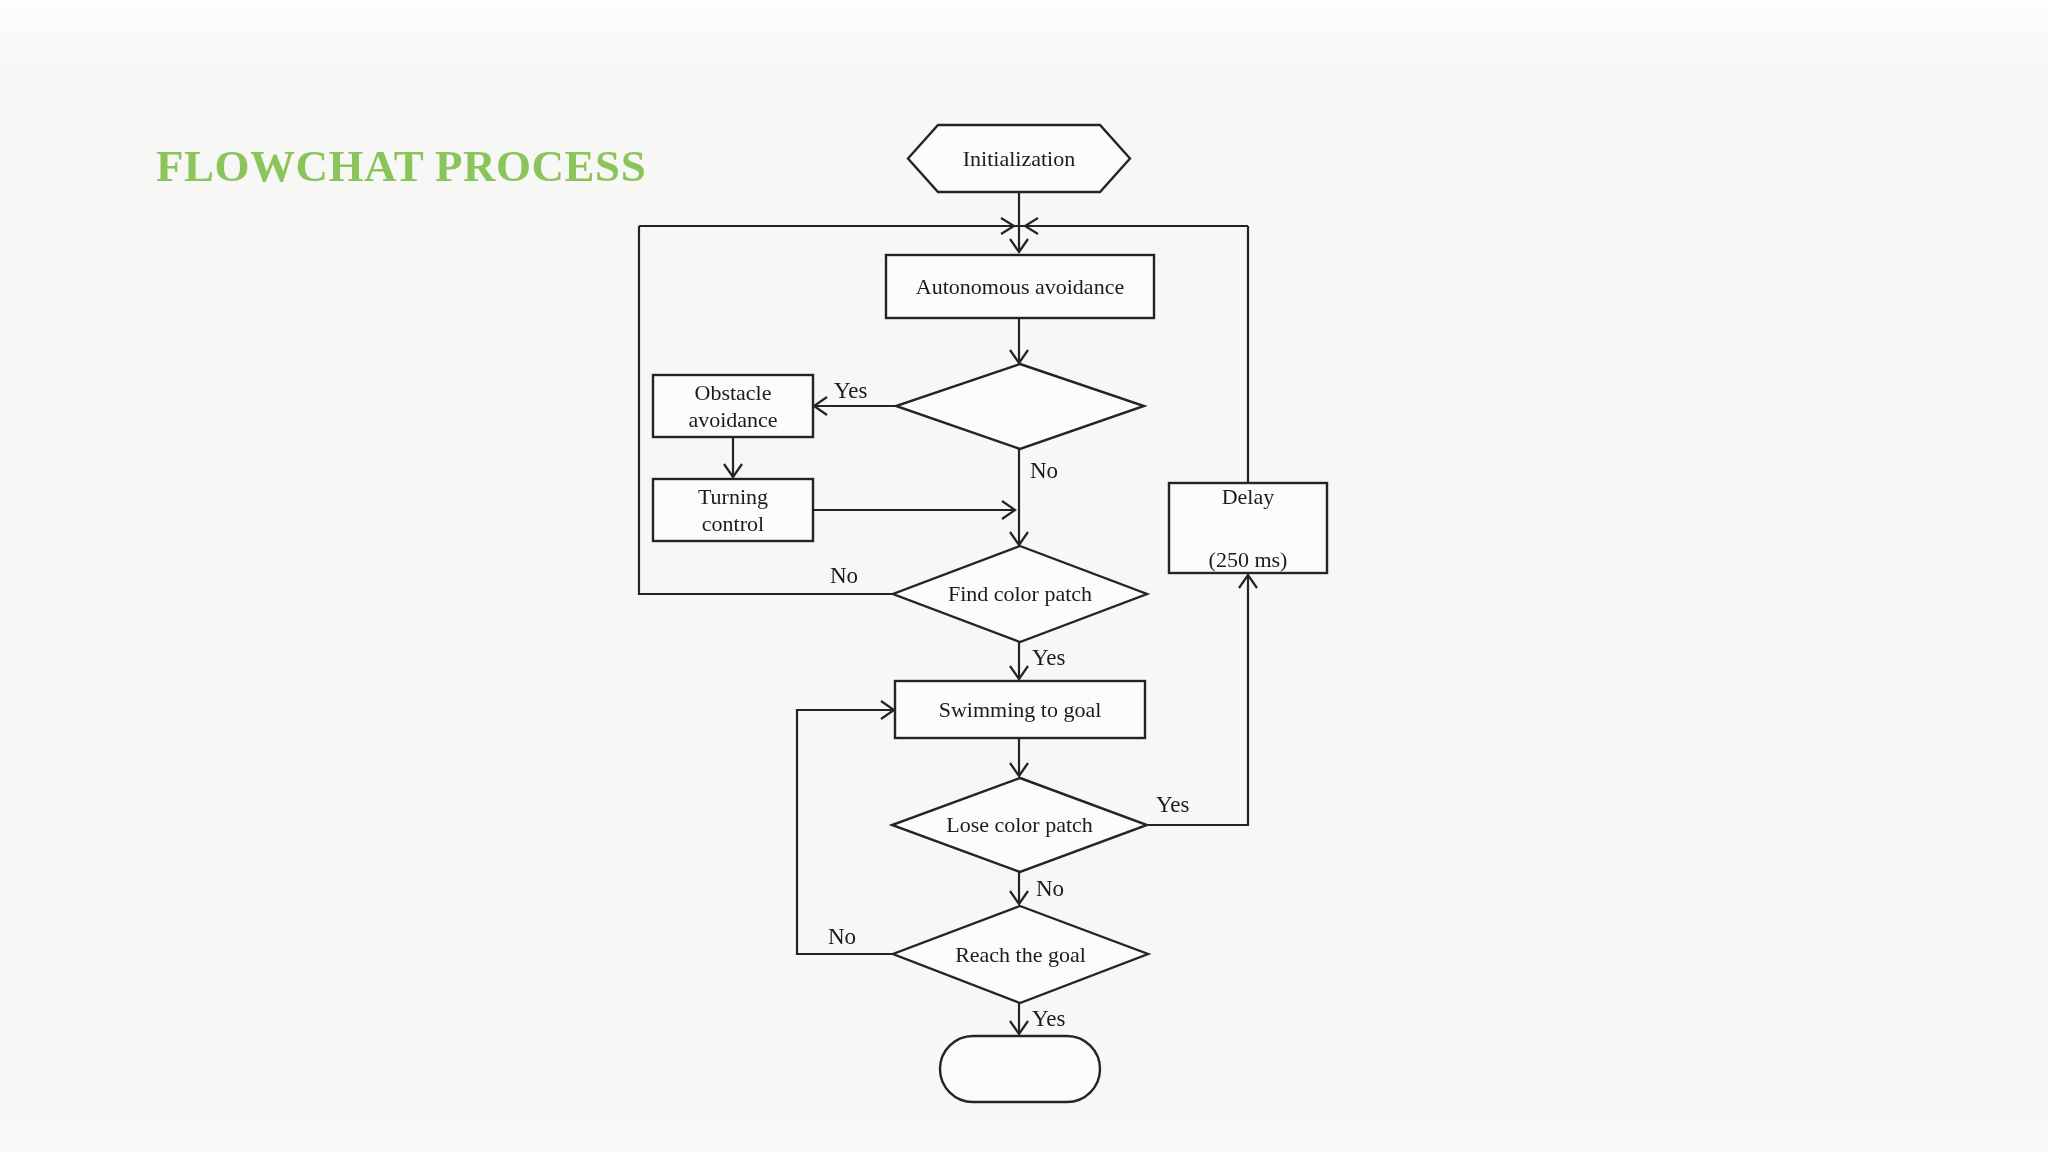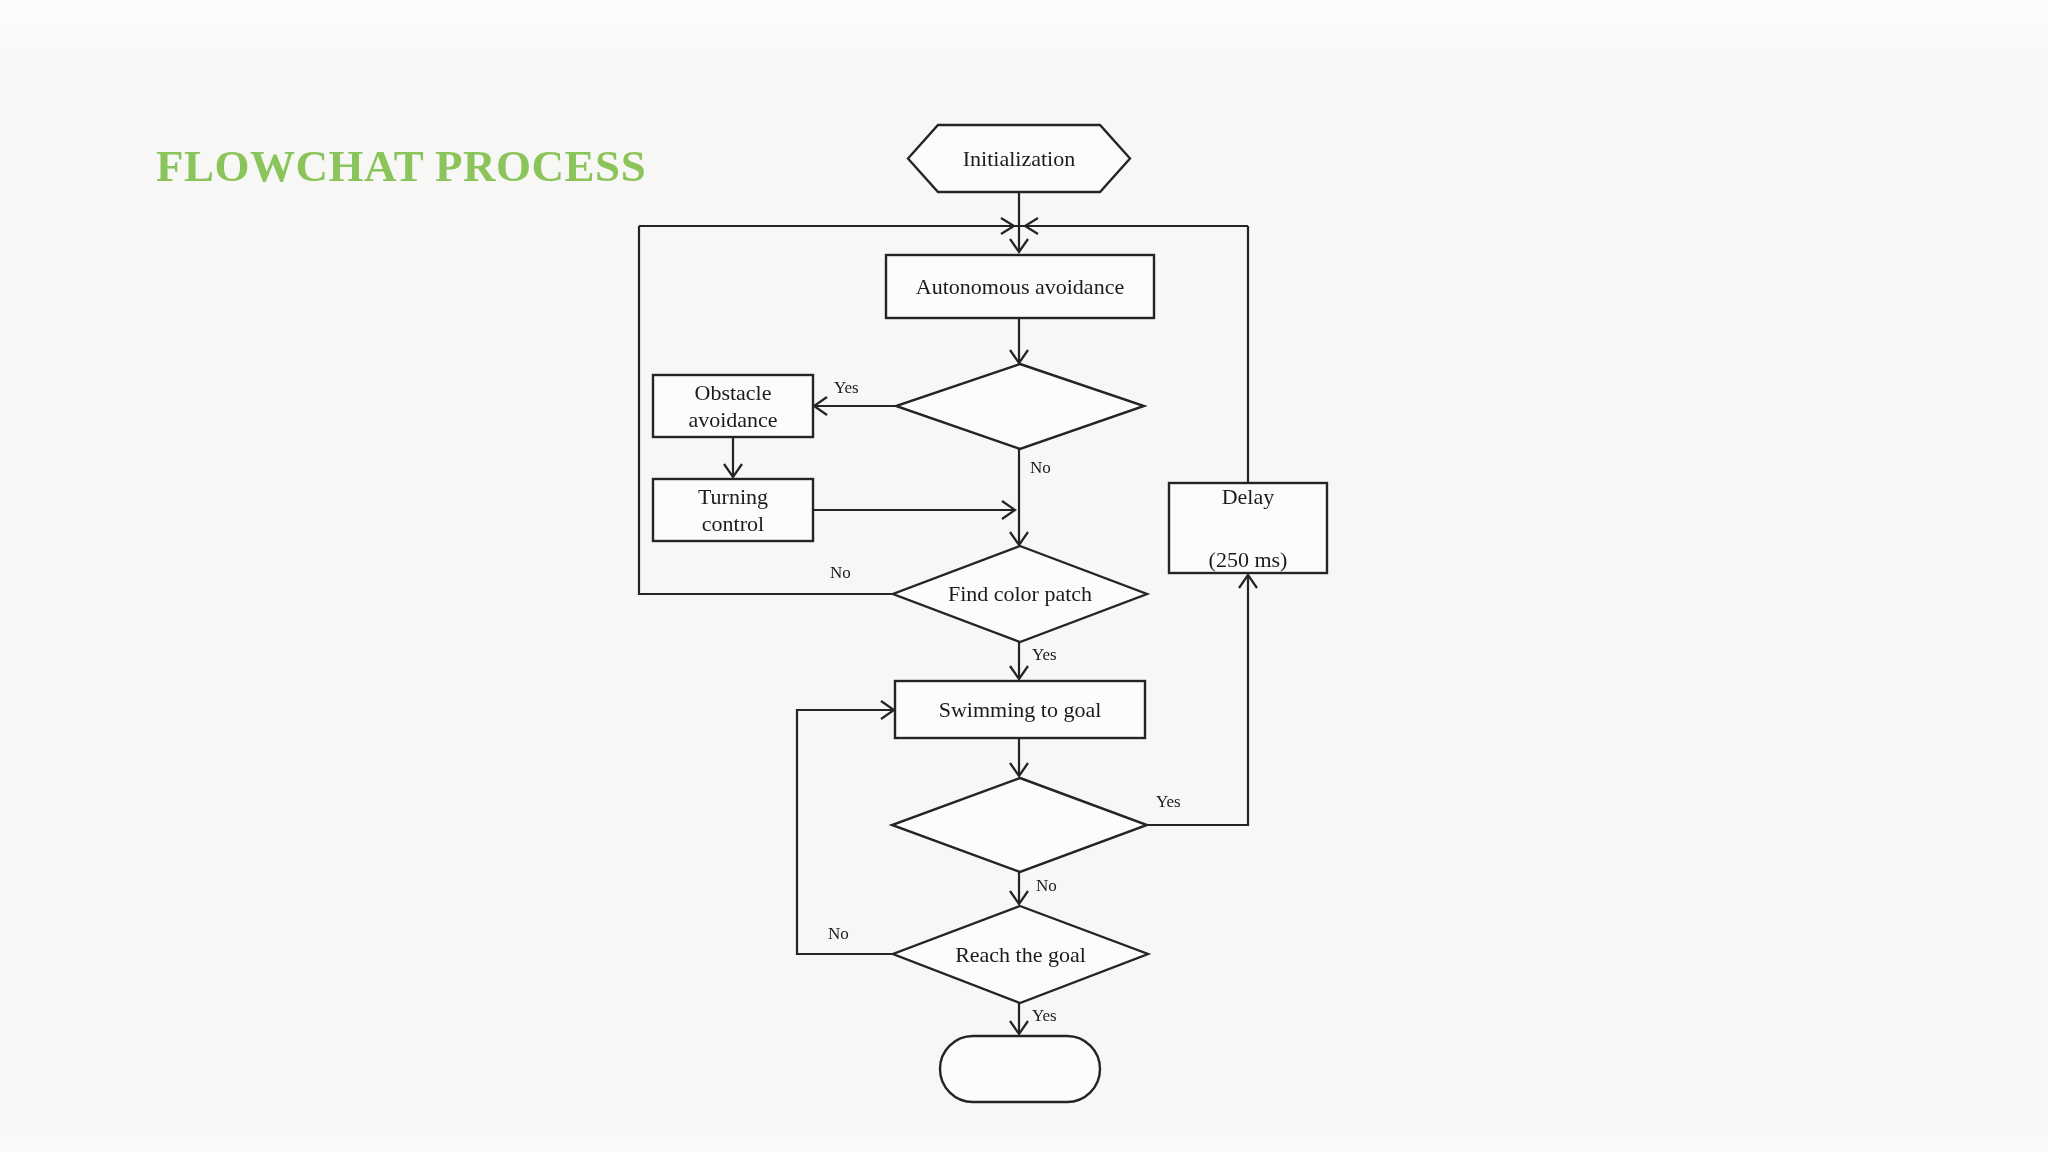--- a/index.html
+++ b/index.html
@@ -62,21 +62,21 @@
     color: #1b1b1b;
   }
   .node-label .stack {
     display: flex;
     flex-direction: column;
     align-items: center;
     gap: 36px;
   }
   .edge-label {
     position: absolute;
-    font-size: 17px;
+    font-size: 23px;
     color: #1b1b1b;
     white-space: nowrap;
   }
 </style>
 </head>
 <body>
 
 <div class="slide">
 
   <div class="slide-title">FLOWCHAT PROCESS</div>
@@ -140,20 +140,21 @@
 
   <div class="node-label" style="left:1169px; top:483px; width:158px; height:90px;">
     <span class="stack">
       <span>Delay</span>
       <span>(250 ms)</span>
     </span>
   </div>
 
   <div class="node-label" style="left:895px; top:681px; width:250px; height:57px;">Swimming to goal</div>
 
+  <div class="node-label" style="left:892px; top:778px; width:255px; height:94px;">Lose color patch</div>
 
   <div class="node-label" style="left:893px; top:906px; width:255px; height:97px;">Reach the goal</div>
 
 
   <div class="edge-label" style="left:834px; top:378px;">Yes</div>
 
   <div class="edge-label" style="left:1030px; top:458px;">No</div>
 
   <div class="edge-label" style="left:830px; top:563px;">No</div>
 

